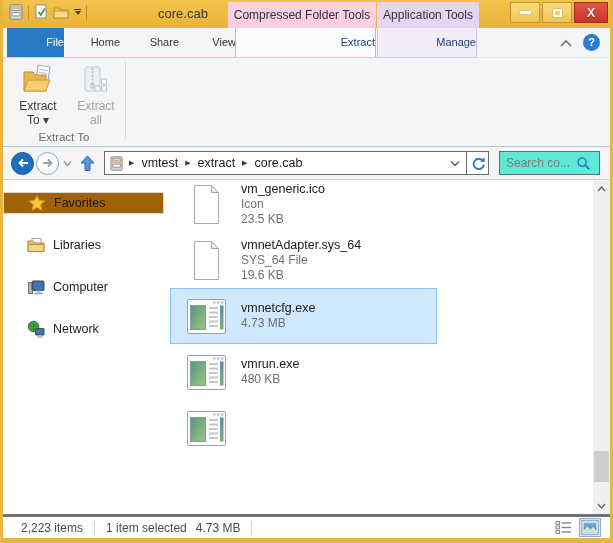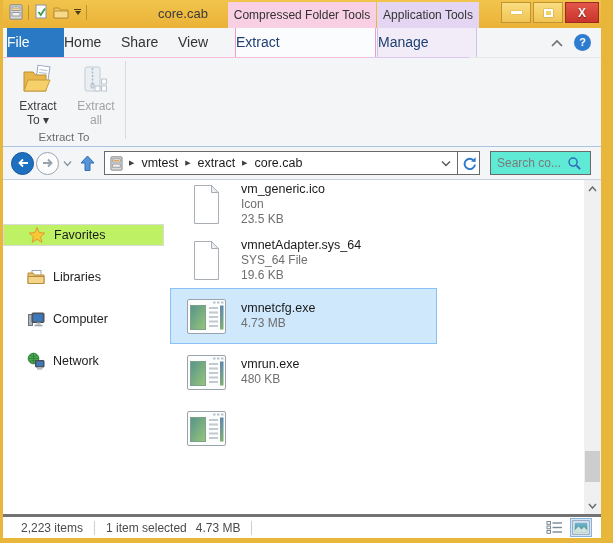--- a/index.html
+++ b/index.html
@@ -1,21 +1,21 @@
 <!DOCTYPE html>
 <html><head>
 <meta charset="utf-8">
 <style>
   * { box-sizing: border-box; margin: 0; padding: 0; }
   html,body { font-family: "Liberation Sans", sans-serif; }
   .window {
     position: relative;
     width: 613px; height: 543px;
     background: #e9b63c;
-    padding: 0 12px 5px 3px;
+    padding: 0 3px 5px 3px;
     overflow: hidden;
   }
   
   .titlebar {
     position: relative; height: 28px;
     background: linear-gradient(#f2c44c, #eab237);
   }
   .qat { position: absolute; left: 6px; top: 4px; display: flex; align-items: center; gap: 5px; }
   .qat-sep { width: 1px; height: 15px; background: #bd9230; }
   .qat-btn { display: flex; align-items: center; justify-content: center; }
@@ -30,22 +30,22 @@
   .ctx-purple { left: 374px; width: 102px; background: #e4d5f3; }
   .win-controls { position: absolute; top: 2px; right: 2px; display: flex; gap: 2px; }
   .wc-btn { width: 30px; height: 21px; display: flex; align-items: center; justify-content: center;
     background: linear-gradient(#f9dd80, #f0c453); border: 1px solid #c09335; }
   .wc-close { width: 34px; background: linear-gradient(#e25649, #c9342b); border-color: #9c2a22; }
   .glyph-min { width: 11px; height: 3px; background: #fff; box-shadow: 0 0 1px #7a5c12; }
   .glyph-max { width: 9px; height: 8px; border: 2px solid #fff; box-shadow: 0 0 1px #7a5c12; }
   .glyph-close { color: #fff; font-size: 12px; font-weight: bold; text-shadow: 0 1px 1px #701d17; }
   
   .tabrow { position: relative; height: 29px; background: #f3f5f7; }
-  .tab { position: absolute; top: 0; height: 29px; line-height: 29px; text-align: left;
-    font-size: 14px; color: #333; }
+  .tab { position: absolute; top: 0; height: 29px; line-height: 29px; text-align: right;
+    font-size: 11px; color: #333; }
   .tab-file { left: 4px; width: 57px; background: #2a79c4; color: #fff; }
   .tab-home { left: 61px; width: 56px; }
   .tab-share { left: 118px; width: 58px; }
   .tab-view { left: 175px; width: 58px; }
   .tab-extract { left: 232px; width: 141px; background: #fbfcfd; color: #1e3f70;
     border-left: 1px solid #f09ec6; border-right: 1px solid #f09ec6; }
   .tab-manage { left: 374px; width: 100px; background: #f2ecf9; color: #1e3f70;
     border-left: 1px solid #d2c0e8; border-right: 1px solid #d2c0e8; }
   .tabrow-right { position: absolute; right: 10px; top: 0; height: 29px; display: flex; align-items: center; gap: 10px; }
   .help-circle { width: 17px; height: 17px; border-radius: 50%; background: #2e7cd0;
@@ -85,21 +85,21 @@
     margin: 0 10px 0 10px; display: flex; align-items: center; flex: 0 0 auto; }
   .search-box input { border: none; outline: none; width: 76px; font-size: 12px;
     padding-left: 6px; font-family: "Liberation Sans", sans-serif; color: #333; background: transparent; }
   .search-box input::placeholder { color: #7a7a7a; }
   
   .main { display: flex; height: 334px; background: #fff; }
   .sidebar { width: 167px; flex: 0 0 auto; padding-top: 12px; }
   .side-item { position: relative; height: 22px; margin: 0 6px 20px 0; display: flex;
     align-items: center; font-size: 12.5px; color: #1c1c1c; }
   .side-item .s-icon { width: 18px; height: 18px; margin: 0 8px 0 24px; display: flex; }
-  .side-sel { background: #bef264; border: 1px solid #dadada; margin-top: 32px; }
+  .side-sel { background: #a16207; border: 1px solid #dadada; }
   .filelist { flex: 1 1 auto; overflow: hidden; position: relative; }
   .tiles { margin-top: -4px; }
   .tile { width: 267px; height: 56px; display: flex; align-items: center;
     border: 1px solid transparent; }
   .tile-sel { background: #cfe8fc; border-color: #88c3f7; }
   .f-icon { width: 45px; height: 45px; margin: 0 12px 0 13px; flex: 0 0 auto; }
   .f-text { display: flex; flex-direction: column; justify-content: center; }
   .f-name { font-size: 12.5px; color: #1a1a1a; line-height: 15px; }
   .f-meta { font-size: 12px; color: #6e6e6e; line-height: 15px; }
   

